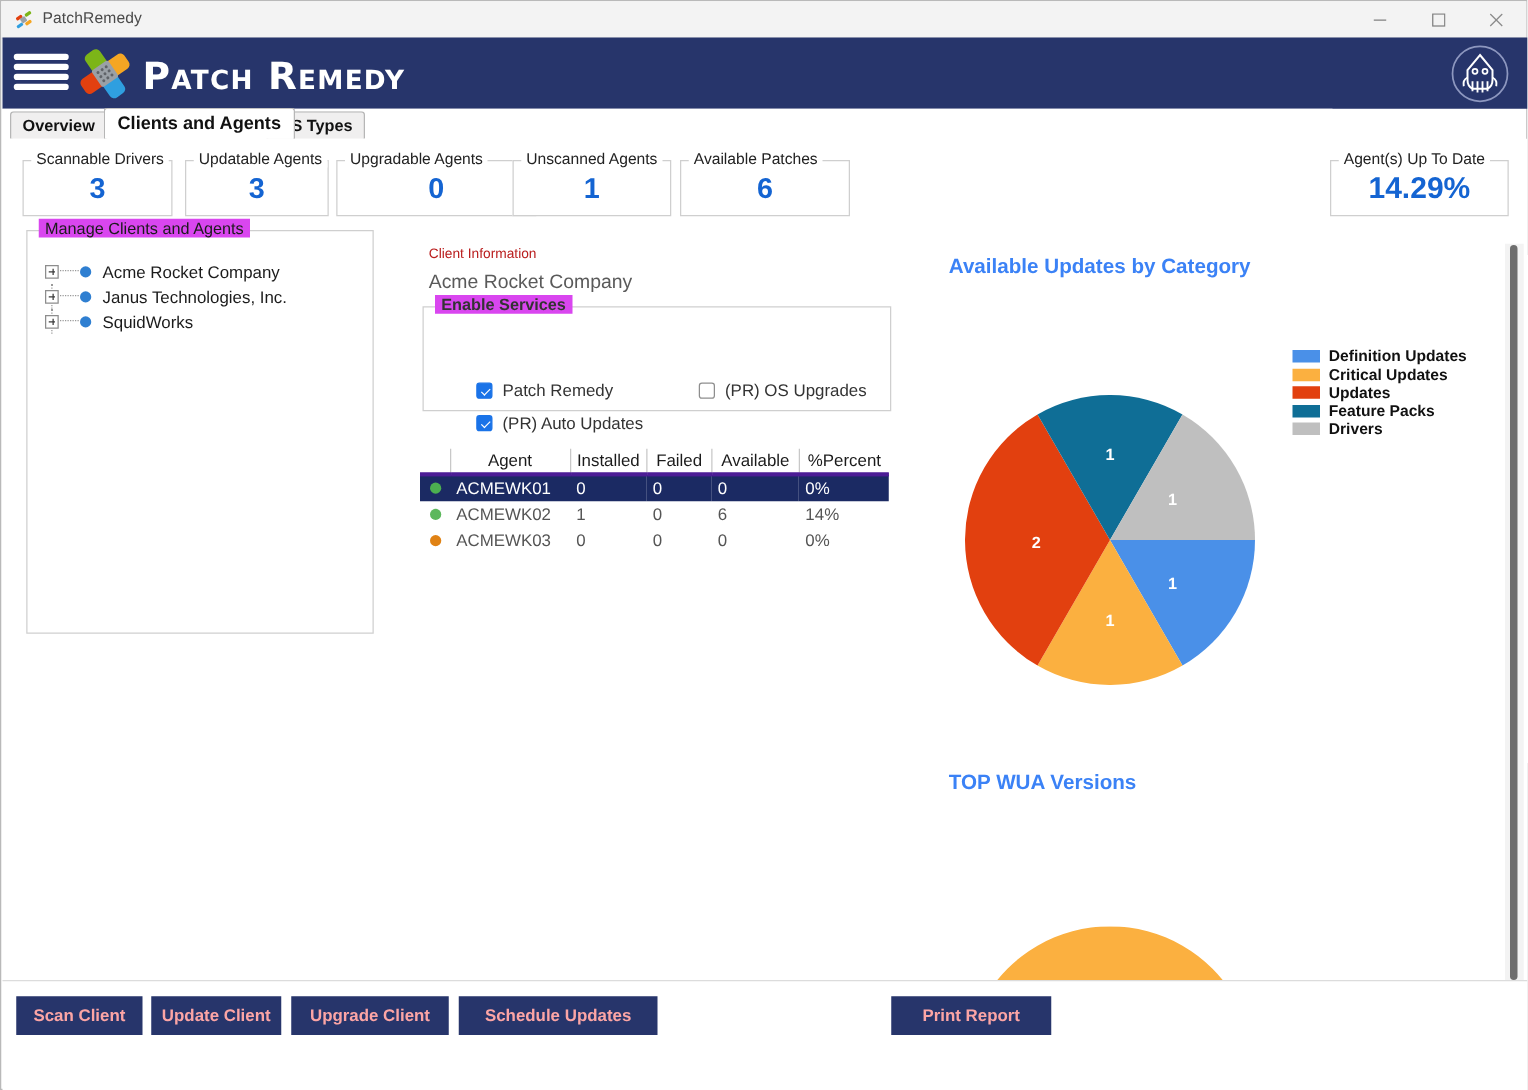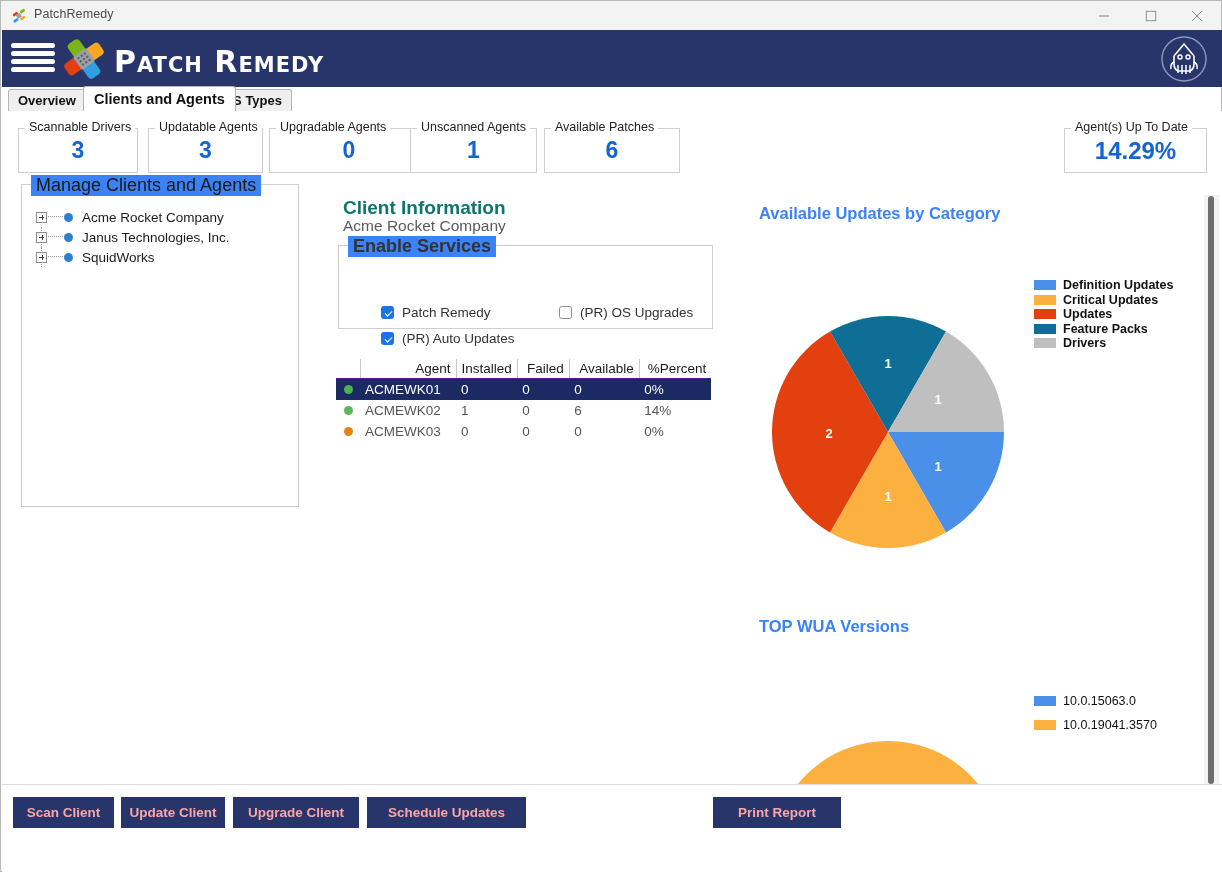--- a/index.html
+++ b/index.html
@@ -56,54 +56,54 @@
   .stat{position:absolute;box-sizing:border-box;border:1px solid #cfcfcf;
         height:45px;top:17px;background:#fff;}
   .stat .cap{position:absolute;top:-9px;left:6px;background:#fff;padding:0 4px;
              font-size:12.5px;color:#222;white-space:nowrap;}
   .stat .val{position:absolute;left:0;right:0;top:8px;text-align:center;
              font-size:23px;font-weight:bold;color:#1464d2;}
   .statwrap{position:absolute;left:0;top:0;width:1220px;height:70px;}
 
   
   .gbox{position:absolute;box-sizing:border-box;border:1px solid #cfcfcf;background:#fff;}
-  .gbox > .glabel{position:absolute;top:-10px;left:9px;background:#3b82f6;padding:0 5px;
-                  font-size:18px;color:#1b1b1b;white-space:nowrap;}
+  .gbox > .glabel{position:absolute;top:-10px;left:9px;background:#d946ef;padding:0 5px;
+                  font-size:13px;color:#1b1b1b;white-space:nowrap;}
 
   
   .tree{position:absolute;left:14px;top:22px;}
   .trow{position:relative;height:20px;display:flex;align-items:center;cursor:pointer;}
   .tplus{width:11px;height:11px;box-sizing:border-box;border:1px solid #8d8d8d;
          background:#fff;position:relative;flex:0 0 auto;}
   .tplus:before{content:"";position:absolute;left:2px;top:4.5px;width:5px;height:1px;background:#3b3b3b;}
   .tplus:after{content:"";position:absolute;left:4.5px;top:2px;width:1px;height:5px;background:#3b3b3b;}
   .tdash{width:15px;height:1px;border-top:1px dotted #9a9a9a;margin:0 1px;flex:0 0 auto;}
   .tdot{width:9px;height:9px;border-radius:50%;background:#2f7fd1;flex:0 0 auto;margin-right:9px;}
   .tlabel{font-size:13.5px;color:#1b1b1b;white-space:nowrap;}
   .tvline{position:absolute;left:5px;top:20px;width:1px;height:20px;border-left:1px dotted #9a9a9a;}
 
   
-  .ci-title{position:absolute;left:341px;top:196px;font-size:19px;font-weight:bold;color:#0f766e;}
+  .ci-title{position:absolute;left:341px;top:196px;font-size:11px;font-weight:normal;color:#b91c1c;}
   .ci-sub{position:absolute;left:341px;top:216px;font-size:15.5px;color:#5a5a5a;}
 
   .cbrow{position:absolute;display:flex;align-items:center;}
   .cb{width:13px;height:13px;box-sizing:border-box;border-radius:2.5px;
       flex:0 0 auto;margin-right:8px;position:relative;cursor:pointer;}
   .cb.on{background:#1a73e8;border:1px solid #1a73e8;}
   .cb.off{background:#fff;border:1px solid #8e8e8e;}
   .cb.on:after{content:"";position:absolute;left:3px;top:3.5px;width:5.5px;height:2.5px;
                border-left:1.6px solid #fff;border-bottom:1.6px solid #fff;
                transform:rotate(-45deg);}
   .cblabel{font-size:13.5px;color:#333;white-space:nowrap;}
 
   
   .atable{position:absolute;left:334px;top:358px;border-collapse:collapse;
           font-size:13.5px;background:#fff;}
-  .atable th{font-weight:normal;color:#1b1b1b;text-align:right;
-             border-bottom:1px solid #4c1d95;border-right:1px solid #c8c8c8;
+  .atable th{font-weight:normal;color:#1b1b1b;text-align:center;
+             border-bottom:3px solid #4c1d95;border-right:1px solid #c8c8c8;
              padding:2px 5px;height:19px;box-sizing:border-box;}
   .atable th:last-child{border-right:none;}
   .atable td{color:#555;padding:2px 5px;height:21px;box-sizing:border-box;}
   .atable tr.sel td{background:#1b2a63;color:#fff;}
   .dotcell{width:24px;text-align:center;padding:0 !important;}
   .sdot{display:inline-block;width:9px;height:9px;border-radius:50%;}
 
   
   .chtitle{position:absolute;font-size:16.5px;color:#3b82f6;font-weight:bold;}
   .legend{position:absolute;}
@@ -361,30 +361,20 @@
 
     <div class="chtitle" style="left:757px;top:506px;">TOP WUA Versions</div>
 
     <div style="position:absolute;left:770px;top:630px;width:232px;height:43px;overflow:hidden;">
       <svg width="232" height="232" viewBox="0 0 232 232">
         <path d="M116 116 L232 116 A116 116 0 0 1 58 216.46 Z" fill="#4a90e8"></path>
         <path d="M116 116 L58 216.46 A116 116 0 1 1 232 116 Z" fill="#fbb040"></path>
       </svg>
     </div>
 
-    <div class="legend" style="left:1032px;top:578px;">
-      <div class="lgrow" style="height:24px;">
-        <span class="lgsw" style="background:#4a90e8;"></span>
-        <span class="lgtx">10.0.15063.0</span>
-      </div>
-      <div class="lgrow" style="height:24px;">
-        <span class="lgsw" style="background:#fbb040;"></span>
-        <span class="lgtx">10.0.19041.3570</span>
-      </div>
-    </div>
 
     <div class="vsb">
       <div class="thumb"></div>
     </div>
   </div>
 
   <div class="footer">
     <div class="fbtn" style="left:11px;width:101px;">Scan Client</div>
     <div class="fbtn" style="left:119px;width:104px;">Update Client</div>
     <div class="fbtn" style="left:231px;width:126px;">Upgrade Client</div>

